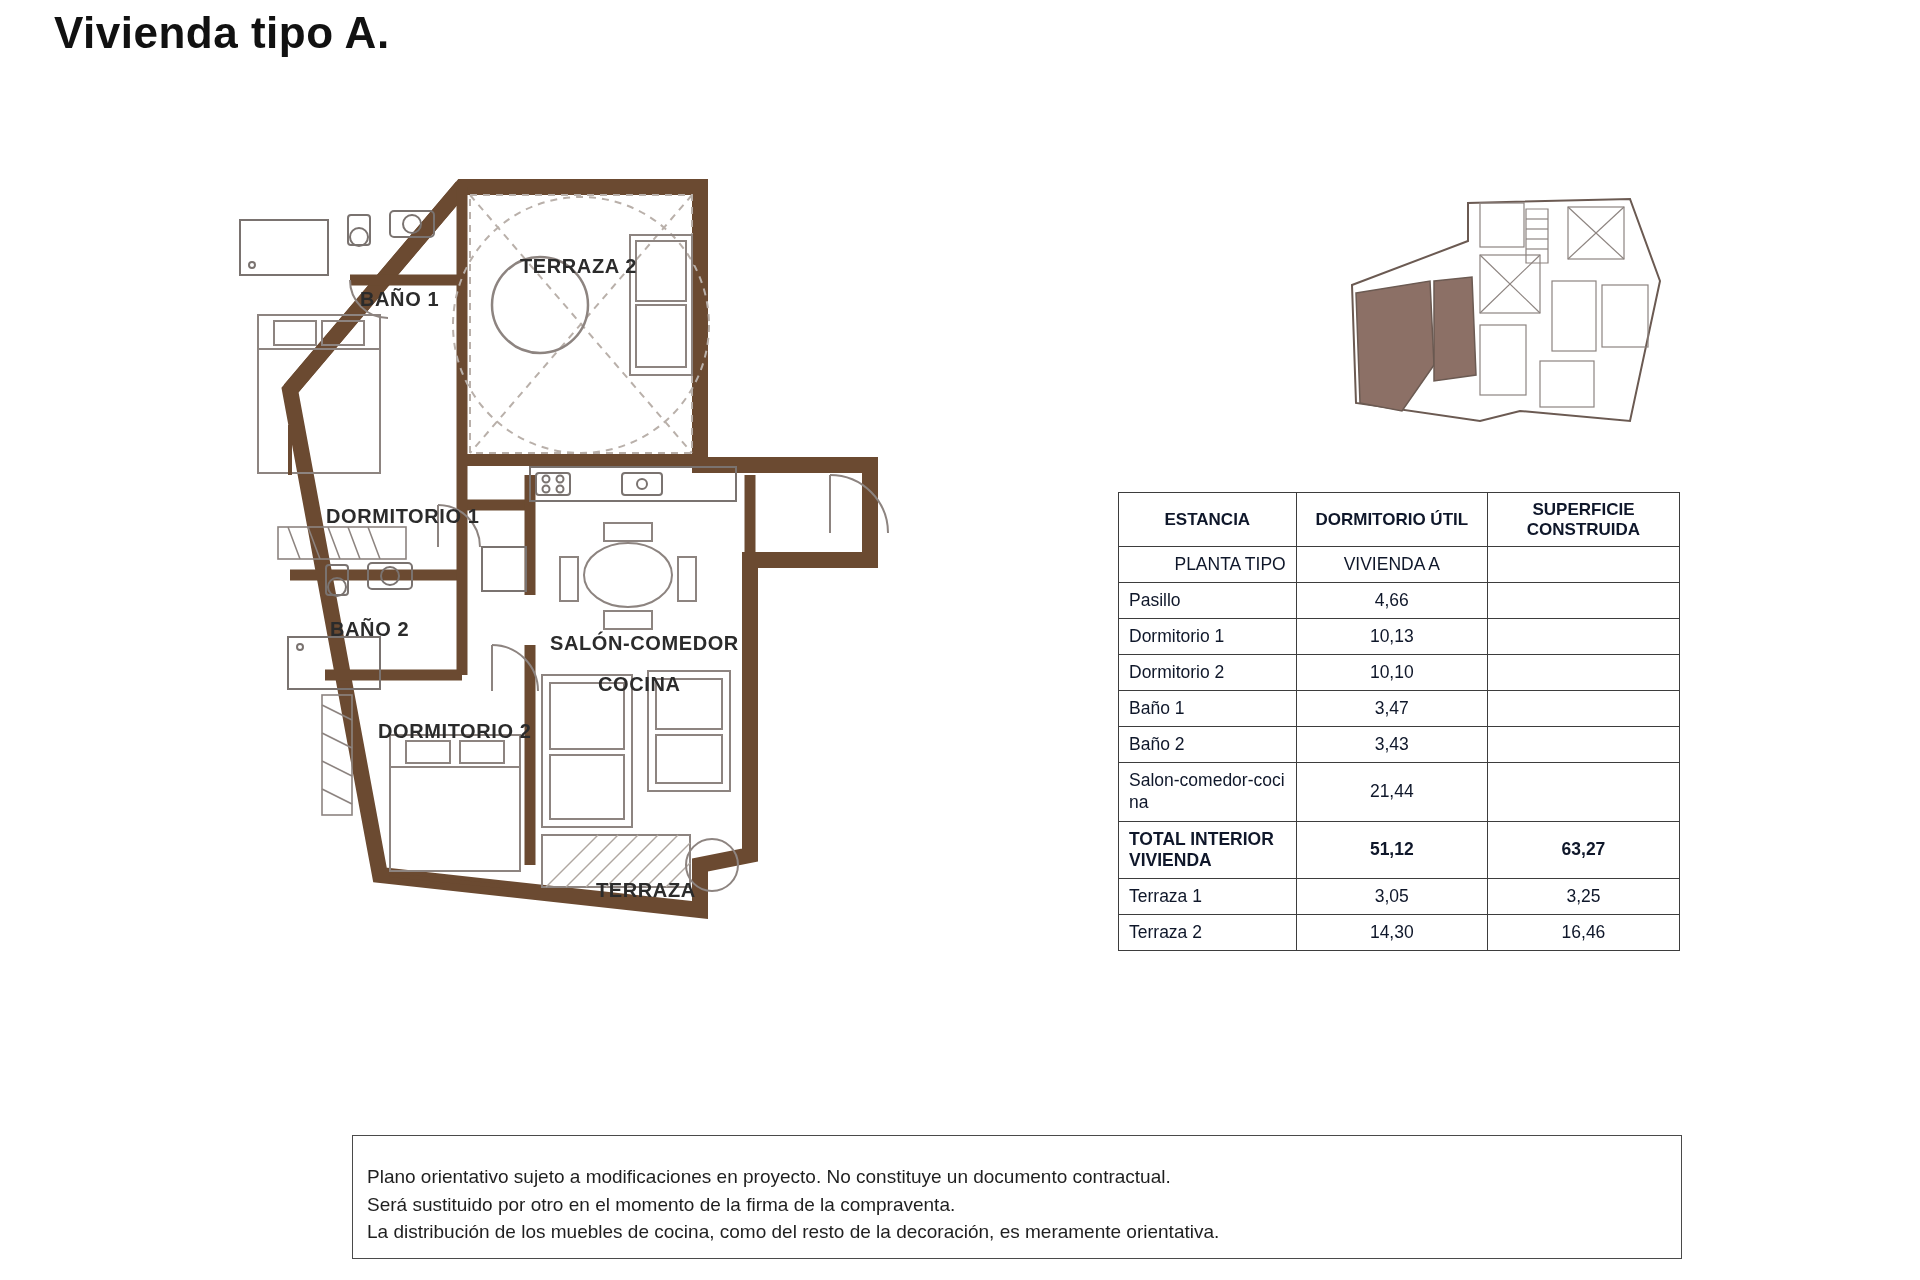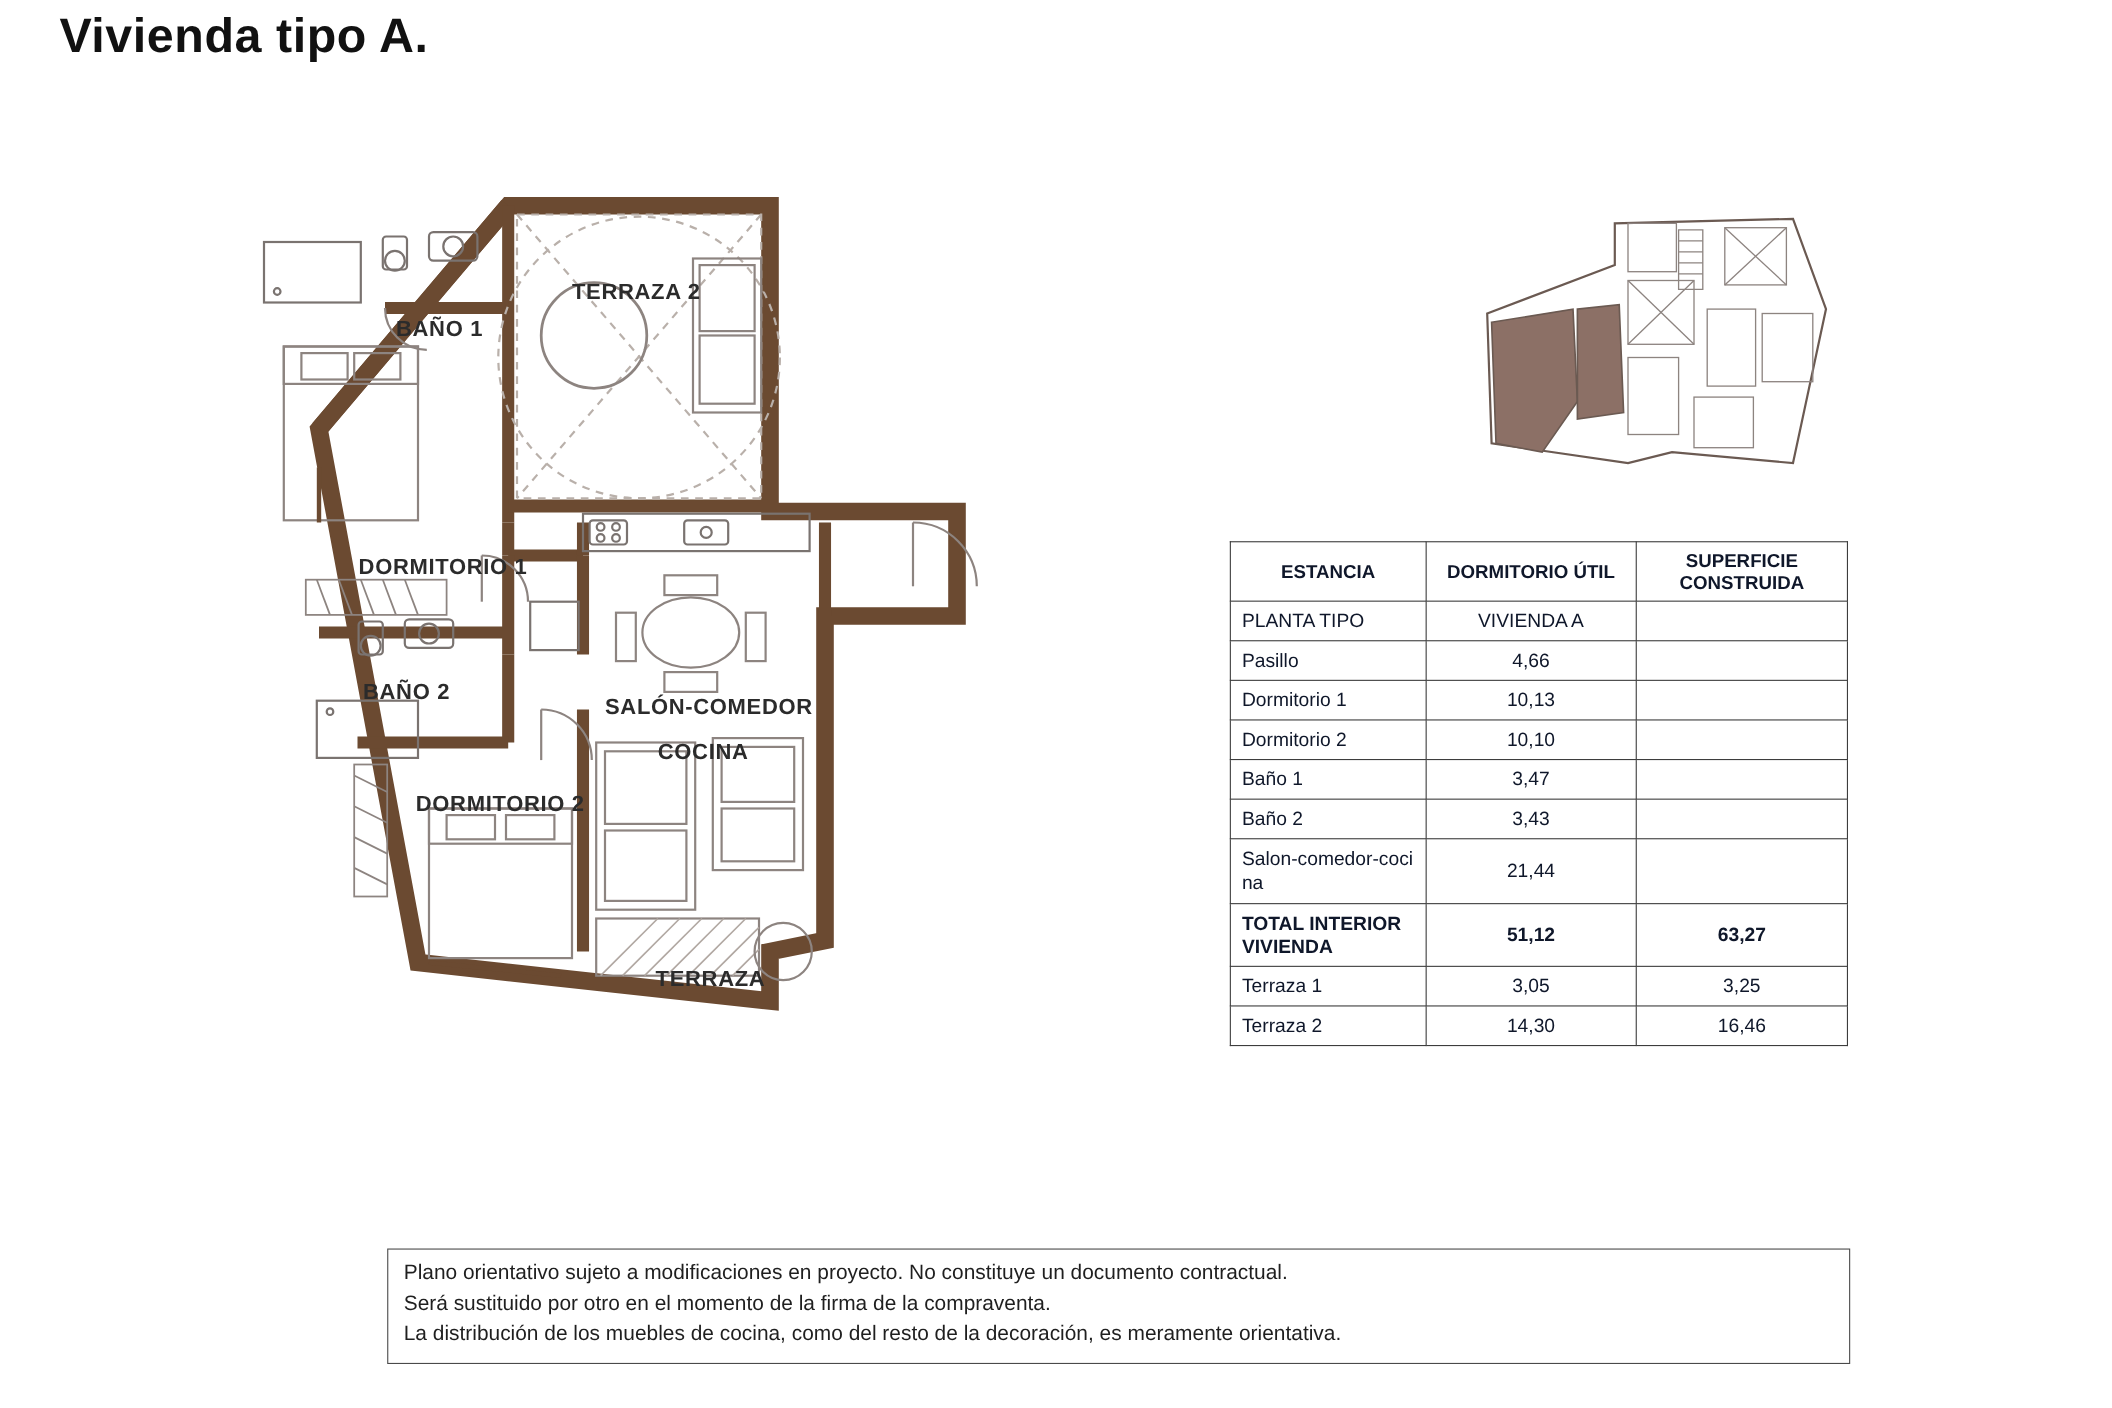--- a/index.html
+++ b/index.html
@@ -84,32 +84,32 @@
   table.area-table th {
     font-weight: bold;
     text-align: center;
     font-size: 17px;
     line-height: 1.15;
   }
   th.col-estancia { text-align: left; width: 180px; }
   td.col-estancia { text-align: left; width: 180px; }
   td.num, th.num { text-align: center; width: 190px; }
   tr.bold td { font-weight: bold; }
-  td.planta-label { font-weight: bold; }
+  td.planta-label { font-weight: bold; text-align: right; }
   td.planta-value { font-weight: bold; text-align: center; }
   td.multiline { line-height: 1.25; }
 
   
   #disclaimer {
     position: absolute;
     left: 352px;
     top: 1135px;
     width: 1330px;
     border: 1px solid #4a4a4a;
-    padding: 8px 14px 12px 14px;
+    padding: 27px 14px 12px 14px;
     box-sizing: border-box;
     font-size: 19px;
     line-height: 1.45;
     color: #1f1f1f;
   }
   #disclaimer div { white-space: nowrap; }
 </style>
 </head>
 <body>
 

